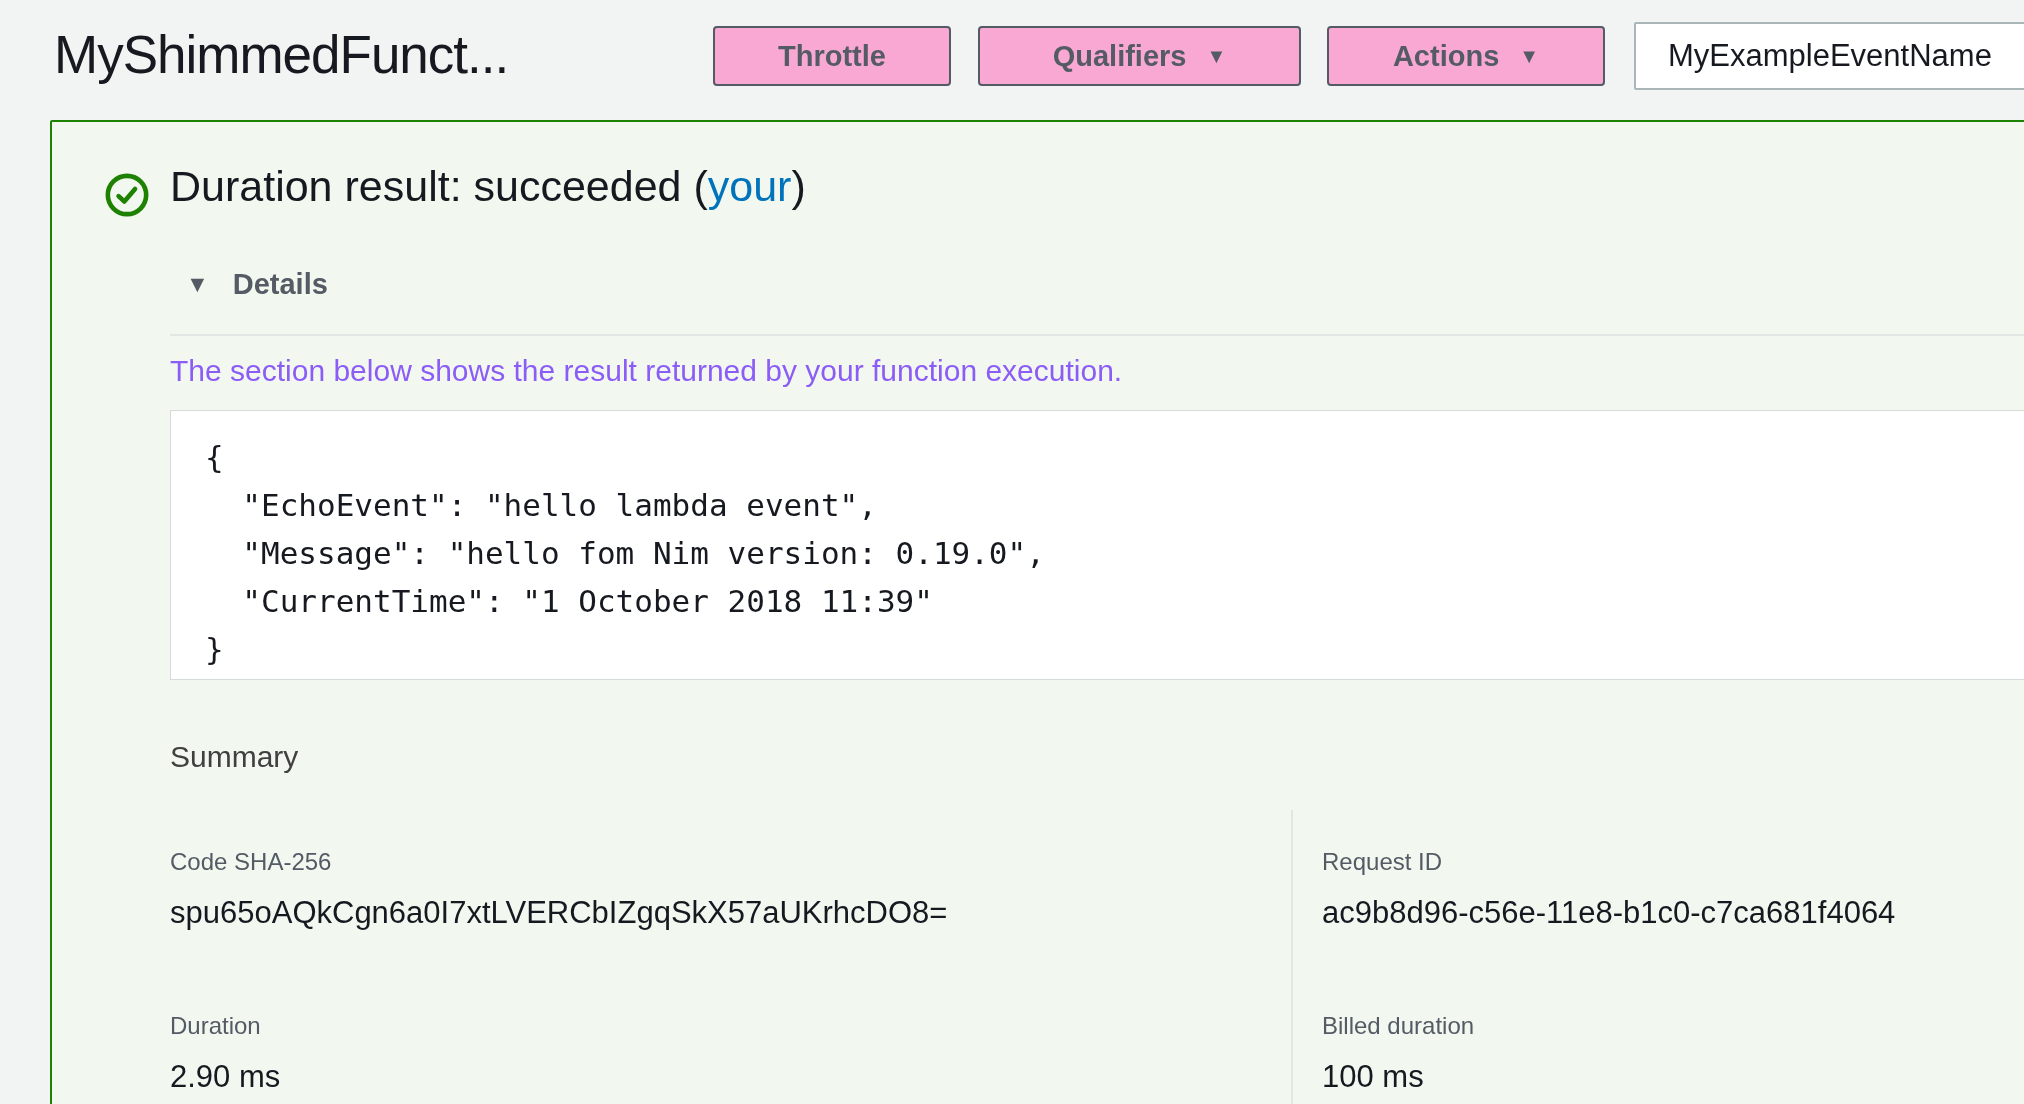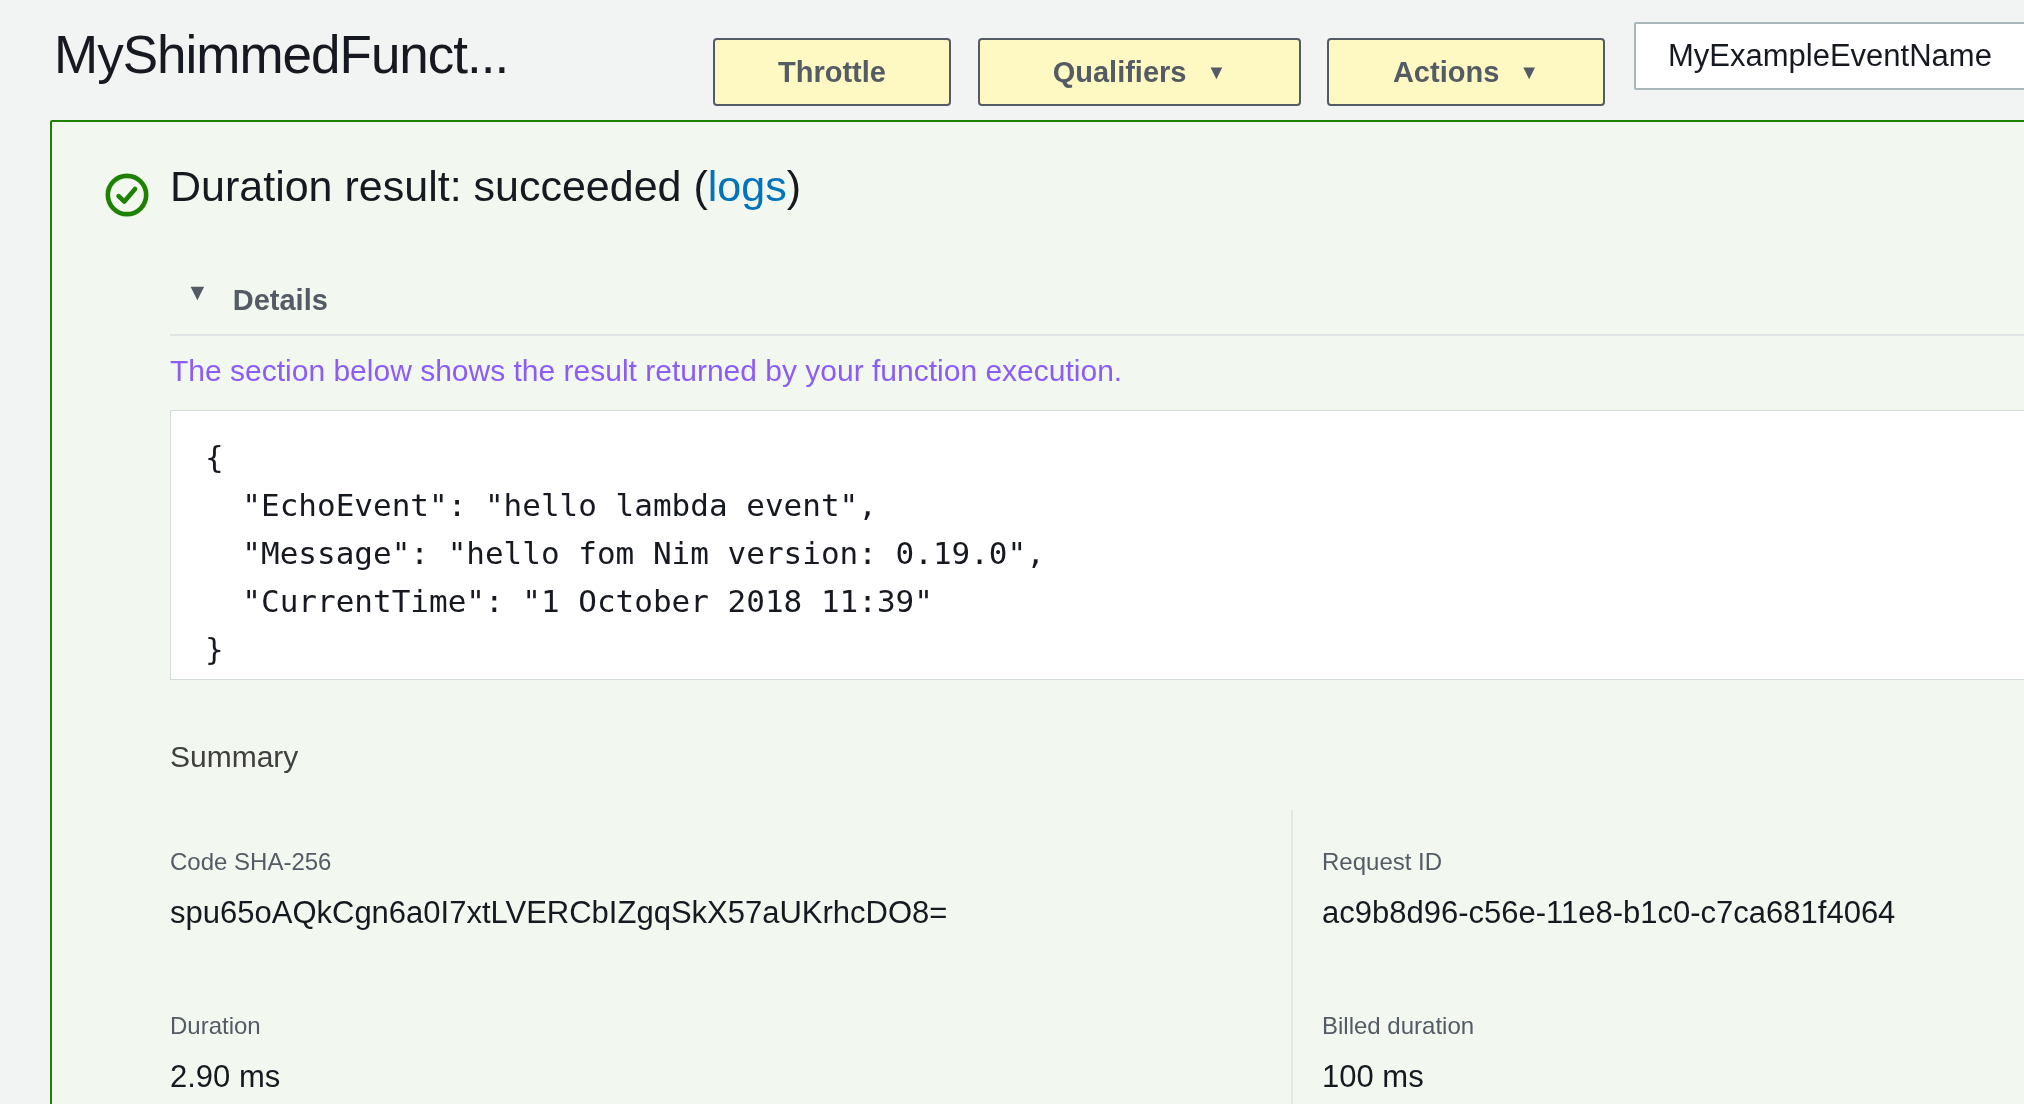--- a/index.html
+++ b/index.html
@@ -12,26 +12,26 @@
   }
   .stage { position: relative; width: 2024px; height: 1104px; border-radius: 24px; }
 
   
   .page-title {
     position: absolute; left: 54px; top: 24px;
     font-size: 53px; font-weight: 400; letter-spacing: -1px;
     color: #16191f; white-space: nowrap;
   }
   .hdr-btn {
-    position: absolute; top: 26px; height: 68px;
-    background: #fef9c3;
+    position: absolute; top: 26px; height: 60px;
+    background: #f9a8d4;
     border: 2px solid #545b64; border-radius: 4px;
     display: flex; align-items: center; justify-content: center;
     font-size: 29px; font-weight: 700; color: #545b64;
-    cursor: pointer; white-space: nowrap; margin-top: 12px;
+    cursor: pointer; white-space: nowrap;
   }
   .btn-throttle   { left: 713px;  width: 238px; }
   .btn-qualifiers { left: 978px;  width: 323px; }
   .btn-actions    { left: 1327px; width: 278px; justify-content: center; }
   .hdr-caret { font-size: 20px; margin-left: 20px; color: #545b64; }
   .event-select {
     position: absolute; left: 1634px; top: 22px; width: 430px; height: 68px;
     background: #ffffff; border: 2px solid #aab7b8; border-radius: 2px;
     display: flex; align-items: center;
     padding-left: 32px; font-size: 31px; color: #16191f;
@@ -50,21 +50,21 @@
     position: absolute; left: 118px; top: 40px;
     font-size: 43px; font-weight: 400; color: #16191f; white-space: nowrap;
   }
   .logs-link { color: #0073bb; text-decoration: none; cursor: pointer; }
   .details-toggle {
     position: absolute; left: 134px; top: 146px;
     display: flex; align-items: center; gap: 24px;
     color: #545b64; cursor: pointer;
   }
   .details-caret { font-size: 23px; line-height: 1; }
-  .details-label { font-size: 29px; font-weight: 700; margin-top: 16px; }
+  .details-label { font-size: 29px; font-weight: 700; }
   .details-divider {
     position: absolute; left: 118px; top: 212px; right: 0; height: 2px;
     background: #e2e7e5;
   }
   .result-description {
     position: absolute; left: 118px; top: 232px;
     font-size: 30px; color: #8b5cf6; white-space: nowrap;
   }
   .code-box {
     position: absolute; left: 118px; top: 288px;
@@ -122,21 +122,21 @@
   </div>
 
   <div class="result-panel">
 
     <svg class="success-icon" viewBox="0 0 24 24" fill="none">
       <circle cx="12" cy="12" r="10" stroke="#1d8102" stroke-width="2.4"></circle>
       <path d="M7.6 12.6 L10.6 15.4 L16.2 8.9" stroke="#1d8102" stroke-width="2.4" stroke-linecap="round" stroke-linejoin="round"></path>
     </svg>
 
     <div class="result-heading">
-      <span>Duration result: succeeded (</span><a class="logs-link" href="#">logs</a><span>)</span>
+      <span>Duration result: succeeded (</span><a class="logs-link" href="#">your</a><span>)</span>
     </div>
 
     <div class="details-toggle">
       <span class="details-caret">▼</span>
       <span class="details-label">Details</span>
     </div>
 
     <div class="details-divider"></div>
 
     <div class="result-description">The section below shows the result returned by your function execution.</div>

